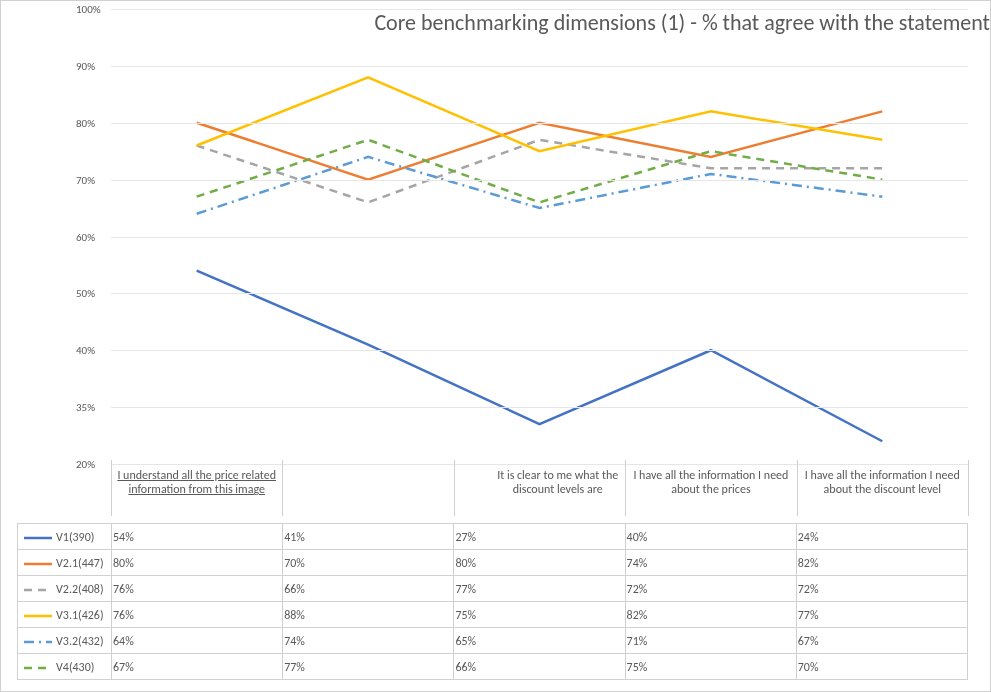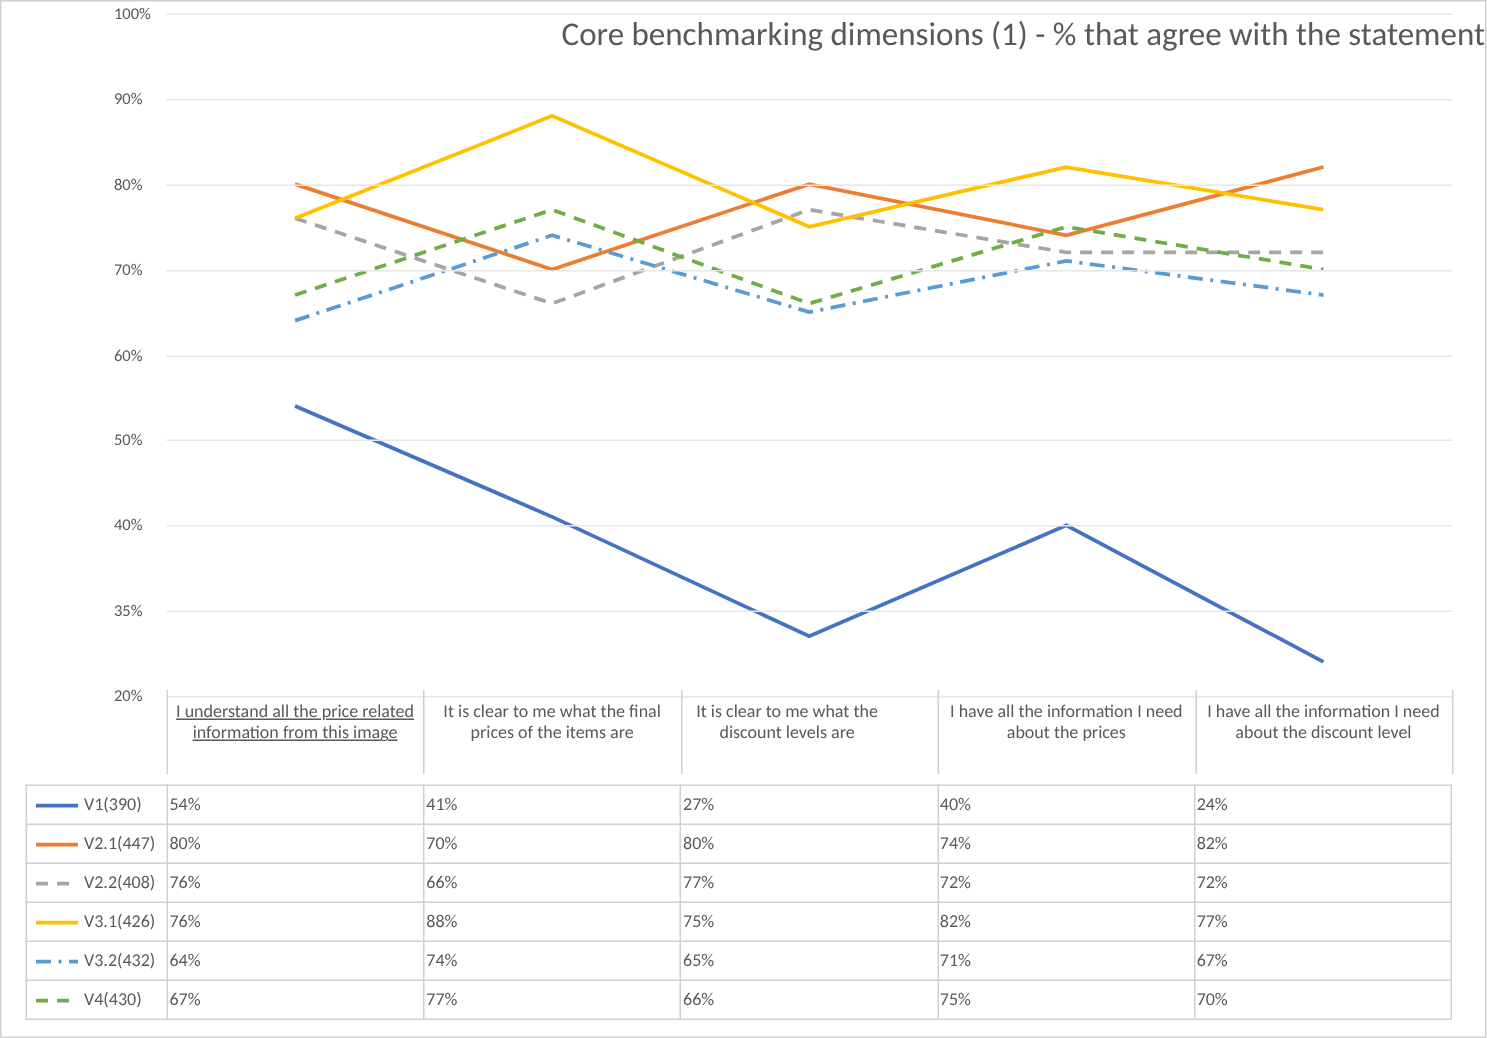--- a/index.html
+++ b/index.html
@@ -137,22 +137,21 @@
       <div class="x-divider" style="left: 514.2px; top: 455px; height: 52px;"></div>
       <div class="x-divider" style="left: 685.6px; top: 455px; height: 52px;"></div>
       <div class="x-divider" style="left: 857px; top: 455px; height: 52px;"></div>
       <div class="x-divider" style="left: 0px; top: 451px; height: 4px;"></div>
       <div class="x-divider" style="left: 171.4px; top: 451px; height: 4px;"></div>
       <div class="x-divider" style="left: 342.8px; top: 451px; height: 4px;"></div>
       <div class="x-divider" style="left: 514.2px; top: 451px; height: 4px;"></div>
       <div class="x-divider" style="left: 685.6px; top: 451px; height: 4px;"></div>
       <div class="x-divider" style="left: 857px; top: 451px; height: 4px;"></div>
       <div class="x-label" style="left: 4px; width: 163.4px; top: 459px; text-decoration: underline;">I understand all the price related information from this image</div>
-      <div class="x-label" style="left: 175.4px; width: 163.4px; top: 459px;">It is clear to me what the final prices of the items are</div>
-      <div class="x-label" style="left: 332px; width: 163.4px; top: 459px;">It is clear to me what the discount levels are</div>
+      <div class="x-label" style="left: 365px; width: 163.4px; top: 459px;">It is clear to me what the discount levels are</div>
       <div class="x-label" style="left: 518.2px; width: 163.4px; top: 459px;">I have all the information I need about the prices</div>
       <div class="x-label" style="left: 689.6px; width: 163.4px; top: 459px;">I have all the information I need about the discount level</div>
     </div>
 
   <table class="table">
     <tbody>
         <tr>
           <td class="legend-cell"><svg width="28" height="10" class="swatch">
               <line x1="0" y1="5" x2="28" y2="5" stroke="#4472C4" stroke-width="2.5"></line>
             </svg><span>V1(390)</span></td>

